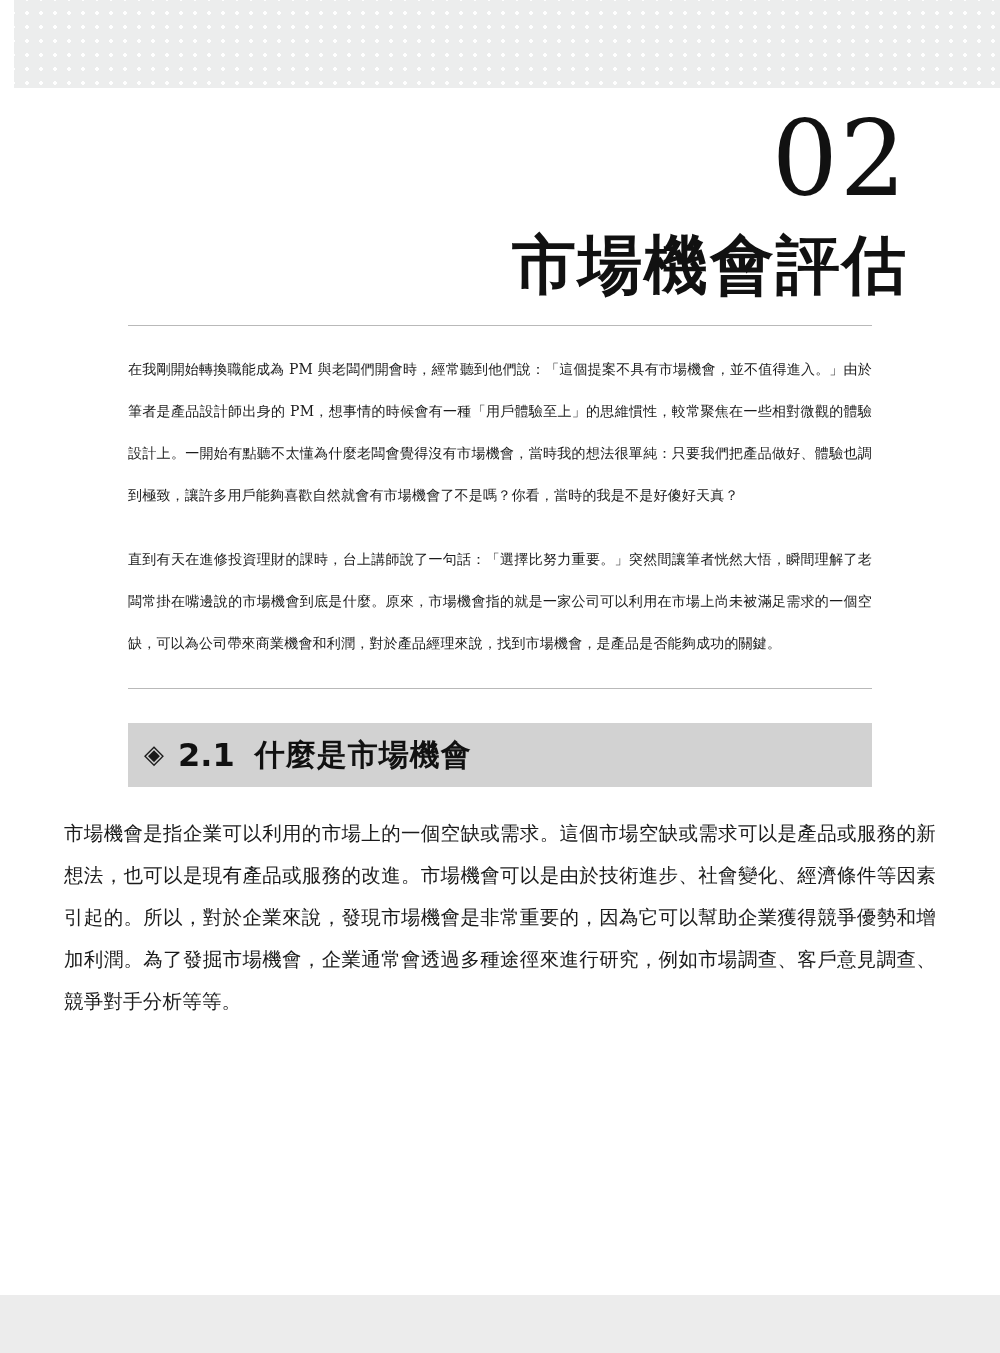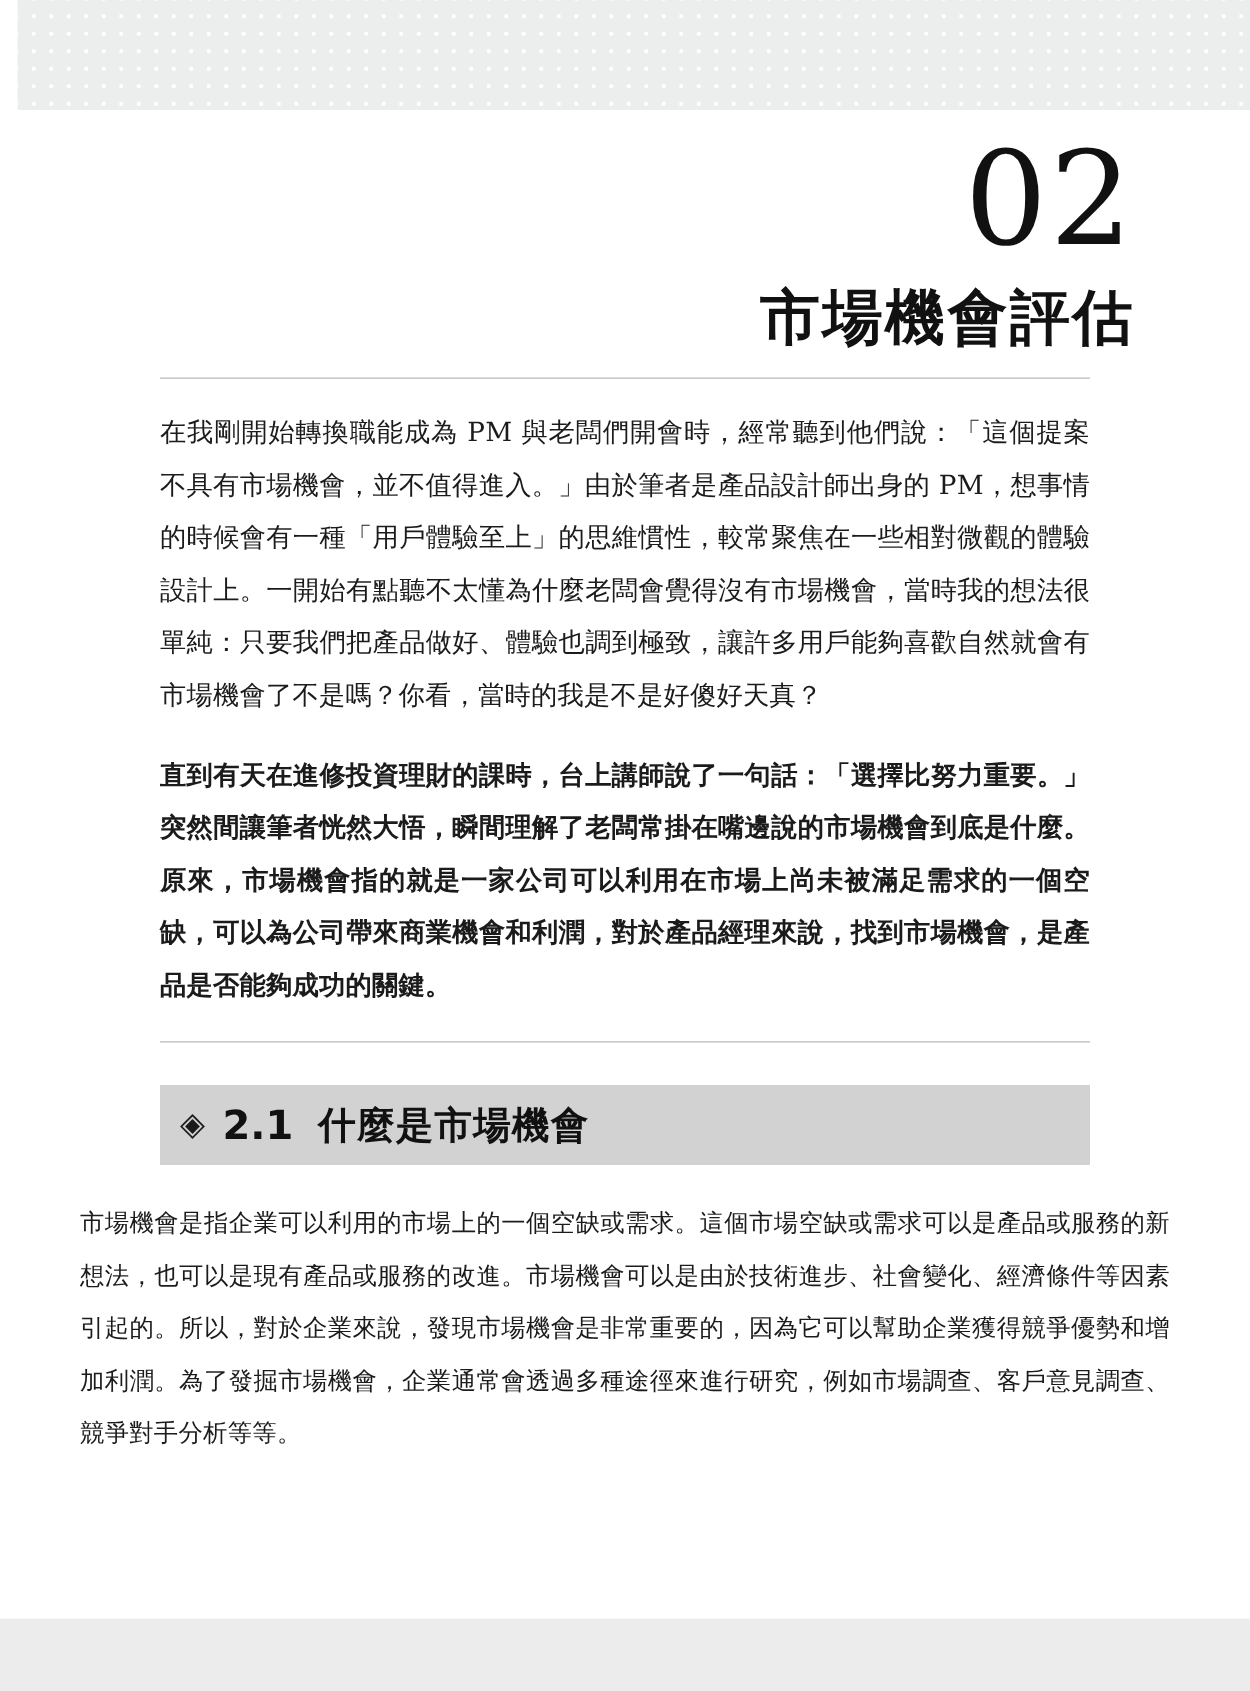--- a/index.html
+++ b/index.html
@@ -63,48 +63,47 @@
   .chapter-number {
     font-family: "DejaVu Serif", "Liberation Serif", serif;
     font-size: 104px;
     line-height: 1.02;
     letter-spacing: 2px;
     font-weight: 400;
     color: #111111;
   }
   .chapter-title {
     font-family: "DejaVu Sans", "Liberation Sans", sans-serif;
-    font-size: 48px;
+    font-size: 64px;
     font-weight: 700;
     letter-spacing: 2px;
     color: #111111;
     margin-top: 10px;
     margin-bottom: 16px;
   }
 
   .rule {
     border: 0;
     border-top: 1px solid #b9b9b9;
     margin: 0 128px;
   }
 
   .intro {
     padding: 0 128px;
   }
   .intro p {
     font-family: "DejaVu Serif", "Liberation Serif", serif;
-    font-size: 21px;
+    font-size: 14px;
     line-height: 42px;
     text-align: justify;
     margin: 22px 0 0 0;
     letter-spacing: 0.2px;
   }
   .intro p:last-child {
     margin-bottom: 24px;
-    font-weight: bold;
   }
 
   
   .section-bar {
     margin: 34px 128px 0 128px;
     background: #d2d2d2;
     height: 64px;
     display: flex;
     align-items: center;
     padding-left: 16px;

